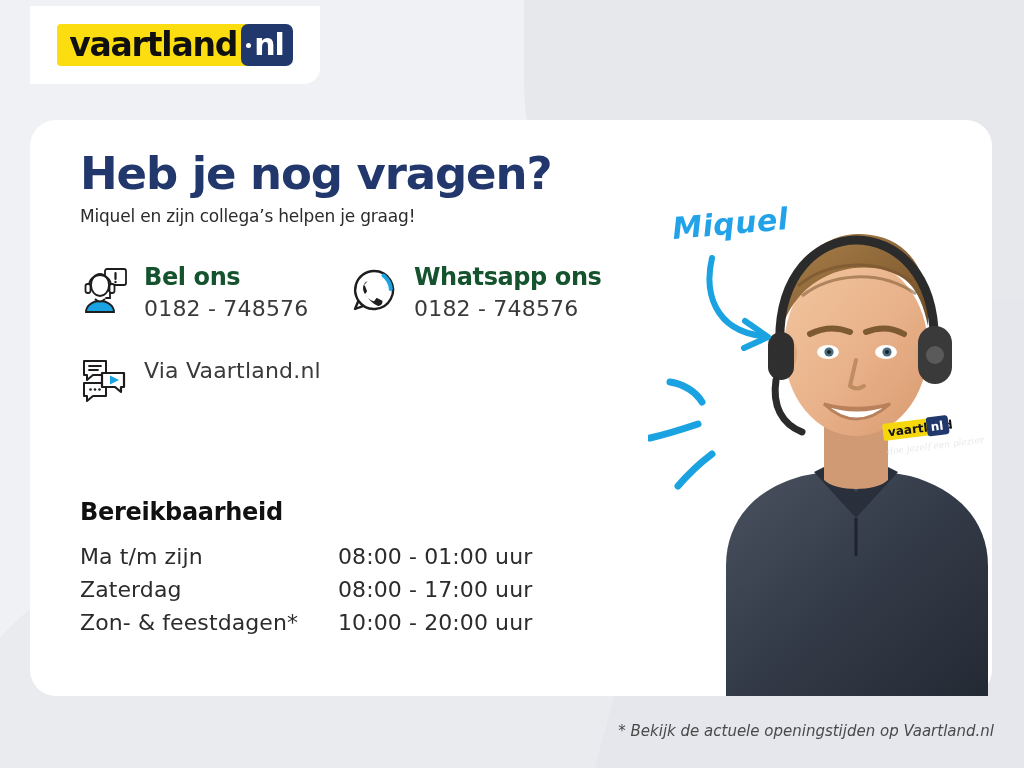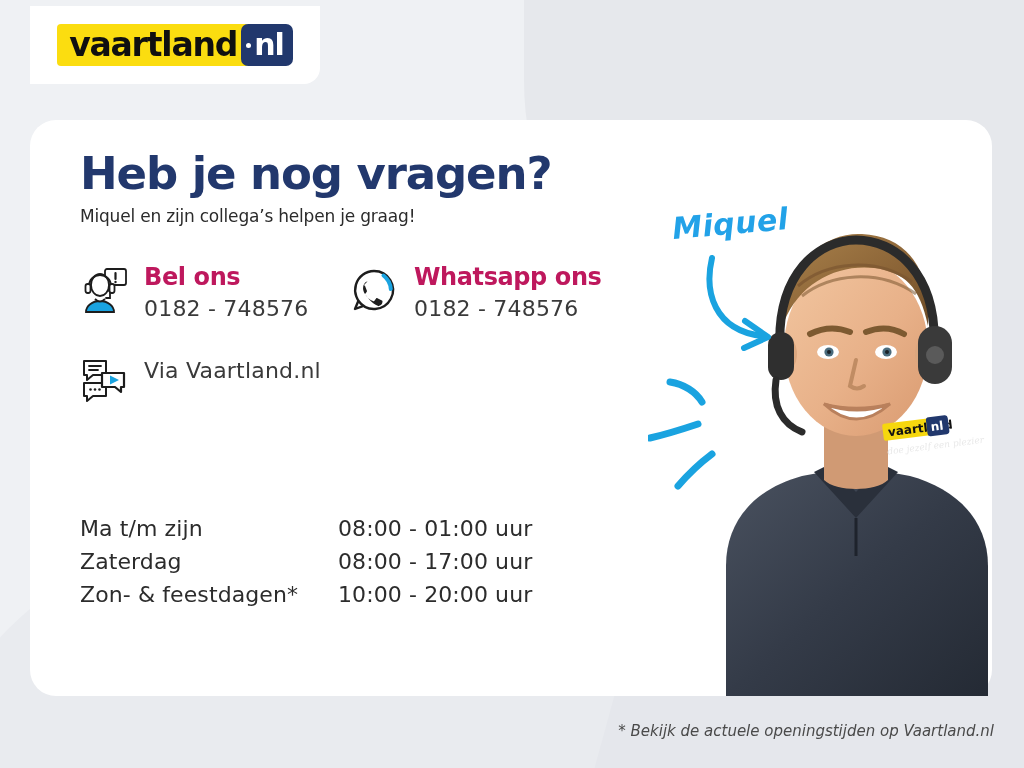--- a/index.html
+++ b/index.html
@@ -137,21 +137,21 @@
   }
   #row-call     { left:0;   top:0; }
   #row-whatsapp { left:270px; top:0; }
   #row-chat     { left:0;   top:90px; }
 
   .contact-icon { width:48px; height:48px; flex:0 0 48px; margin-top:2px; }
   .contact-text { padding-top:0; }
   .contact-title {
     font-size:24px;
     font-weight:700;
-    color:#be185d;
+    color:#14532d;
     letter-spacing:-0.4px;
     line-height:1.15;
     font-family:"DejaVu Sans", sans-serif;
   }
   .contact-sub {
     font-size:22px;
     color:#3a3a3a;
     margin-top:4px;
     letter-spacing:0.2px;
     font-family:"DejaVu Sans", sans-serif;
@@ -290,20 +290,21 @@
           </span>
           <span class="contact-text">
             <span class="contact-sub" style="display:block;text-align:center;">Via Vaartland.nl</span>
           </span>
         </div>
 
       </div>
     </div>
 
     <div class="hours-block">
+      <div class="hours-title">Bereikbaarheid</div>
       <table class="hours">
         <tbody>
           <tr>
             <td class="day">Ma t/m zijn</td>
             <td class="time">08:00 - 01:00 uur</td>
           </tr>
           <tr>
             <td class="day">Zaterdag</td>
             <td class="time">08:00 - 17:00 uur</td>
           </tr>

